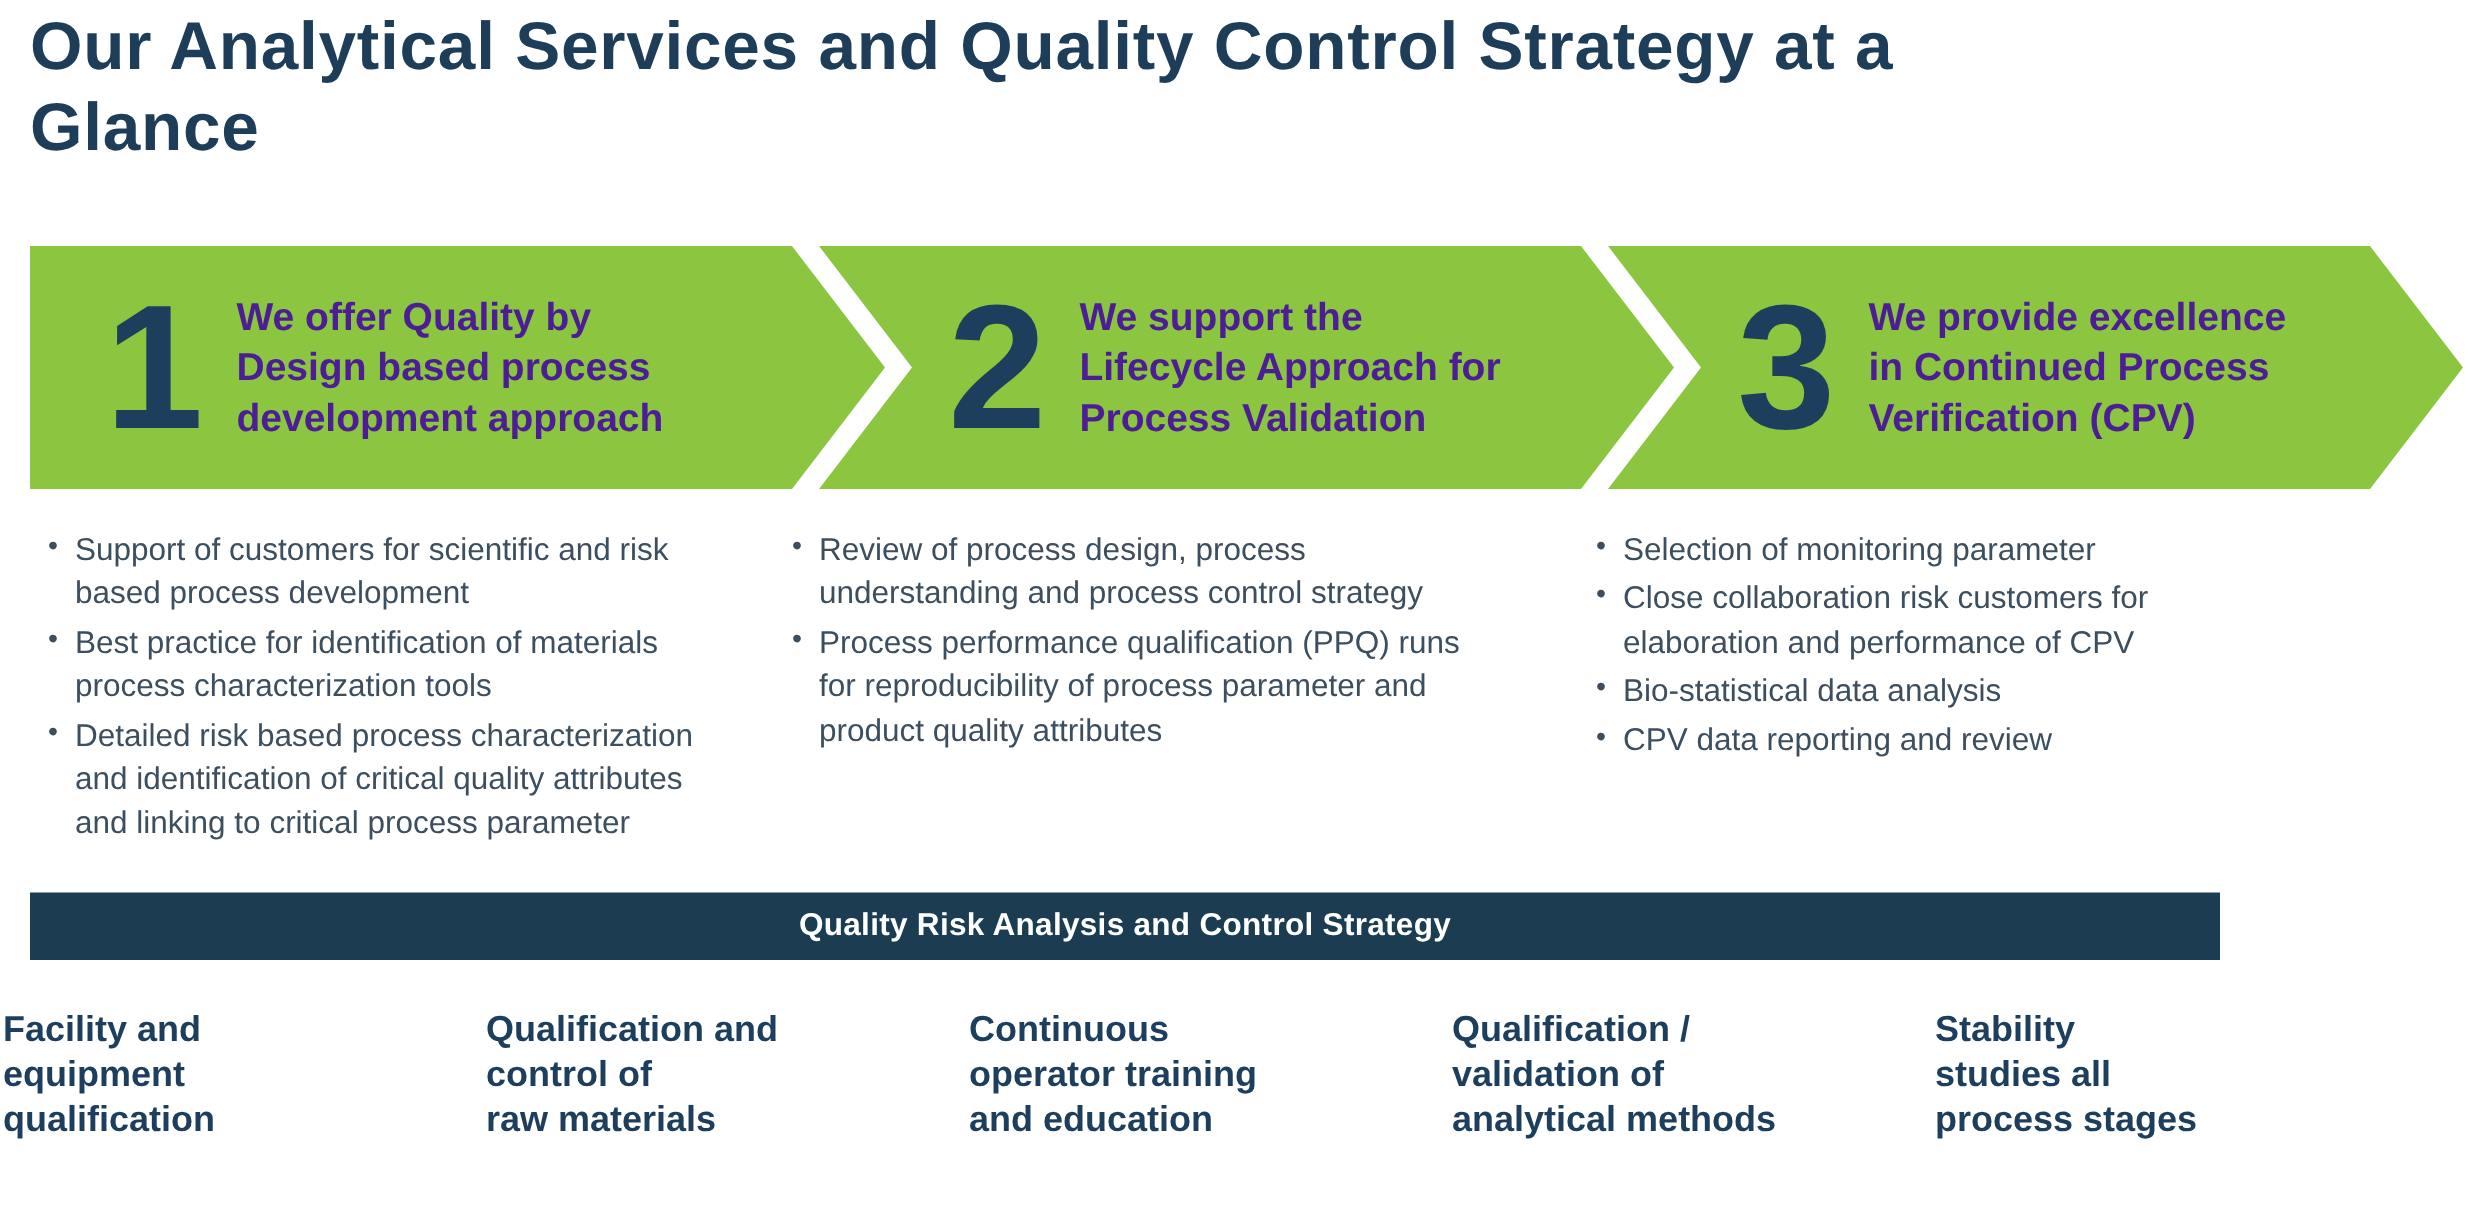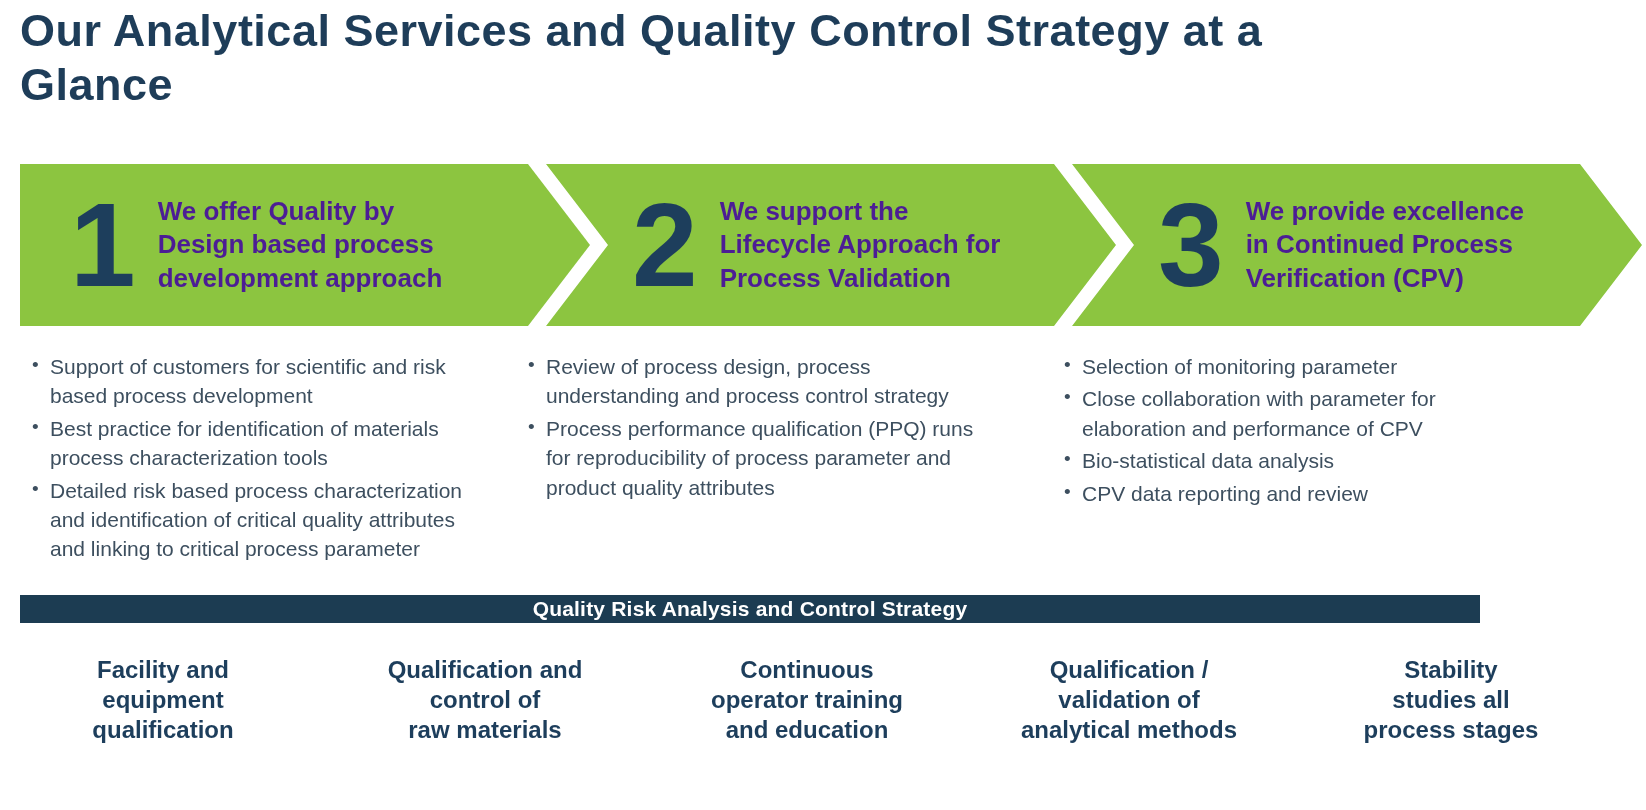--- a/index.html
+++ b/index.html
@@ -80,42 +80,42 @@
     position: absolute;
     left: 2px; top: 0;
     font-size: 19px;
     color: #3d4f5f;
   }
 
   
   .banner {
     margin: 28px 0 0 20px;
     width: 1460px;
-    height: 28px;
+    height: 45px;
     background: #1c3c52;
     display: flex;
     align-items: center;
     justify-content: center;
   }
   .banner-label {
     color: #ffffff;
     font-weight: 700;
     font-size: 21px;
     letter-spacing: 0.2px;
   }
 
   
   .foundations {
     display: grid;
     grid-template-columns: repeat(5, 1fr);
     width: 1610px;
     margin: 32px 0 0 2px;
   }
   .foundation {
-    text-align: center;
+    text-align: left;
     font-size: 24px;
     font-weight: 700;
     color: #1d3e5c;
     line-height: 1.25;
     white-space: pre-line;
   }
 </style>
 </head>
 <body>
 
@@ -150,21 +150,21 @@
       <li>Support of customers for scientific and risk based process development</li>
       <li>Best practice for identification of materials process characterization tools</li>
       <li>Detailed risk based process characterization and identification of critical quality attributes and linking to critical process parameter</li>
     </ul>
     <ul class="col">
       <li>Review of process design, process understanding and process control strategy</li>
       <li>Process performance qualification (PPQ) runs for reproducibility of process parameter and product quality attributes</li>
     </ul>
     <ul class="col">
       <li>Selection of monitoring parameter</li>
-      <li>Close collaboration with parameter for elaboration and performance of CPV</li>
+      <li>Close collaboration risk customers for elaboration and performance of CPV</li>
       <li>Bio-statistical data analysis</li>
       <li>CPV data reporting and review</li>
     </ul>
   </div>
 
   <div class="banner">
     <span class="banner-label">Quality Risk Analysis and Control Strategy</span>
   </div>
 
   <div class="foundations">

